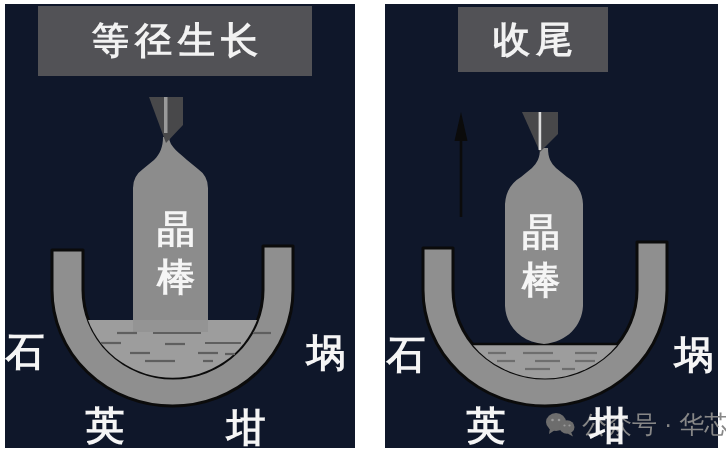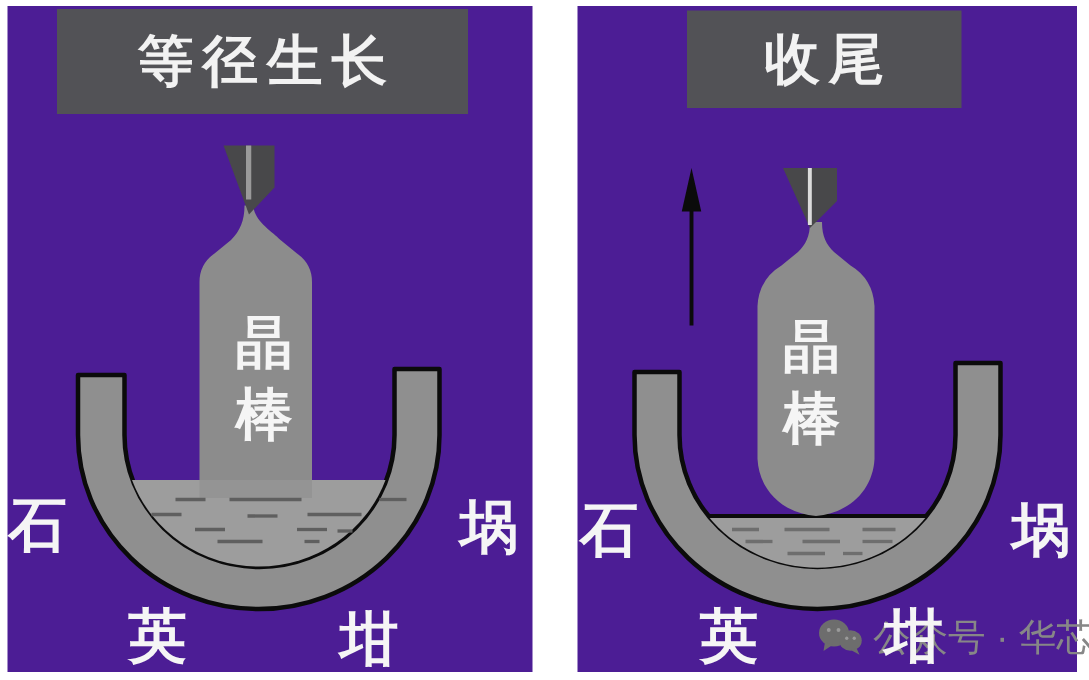--- a/index.html
+++ b/index.html
@@ -7,37 +7,37 @@
     width: 726px; height: 453px;
     background: #ffffff;
     font-family: "Liberation Serif", serif;
     position: relative;
     overflow: hidden;
   }
   .stage { position: absolute; inset: 0; }
   .panel {
     position: absolute;
     top: 4px; height: 444px;
-    background: #4c1d95;
+    background: #0f172a;
   }
   .panel-left  { left: 5px;  width: 350px; }
   .panel-right { left: 385px; width: 333px; }
   .title-box {
     position: absolute;
     background: #525256;
     display: flex; align-items: center; justify-content: center;
     color: #f2f2f2;
     font-size: 37px;
     font-weight: bold;
     letter-spacing: 6px;
     text-indent: 6px;
     z-index: 3;
   }
   .panel-left .title-box  { left: 33px; top: 2px; width: 274px; height: 70px; }
-  .panel-right .title-box { left: 73px; top: 3px; width: 183px; height: 65px; }
+  .panel-right .title-box { left: 73px; top: 3px; width: 150px; height: 65px; }
   .diagram-svg { position: absolute; left: 0; top: 0; z-index: 1; }
   .glyph {
     position: absolute;
     color: #f5f5f5;
     font-size: 39px;
     font-weight: bold;
     line-height: 1;
     transform: translate(-50%, -50%);
     z-index: 3;
     white-space: nowrap;

